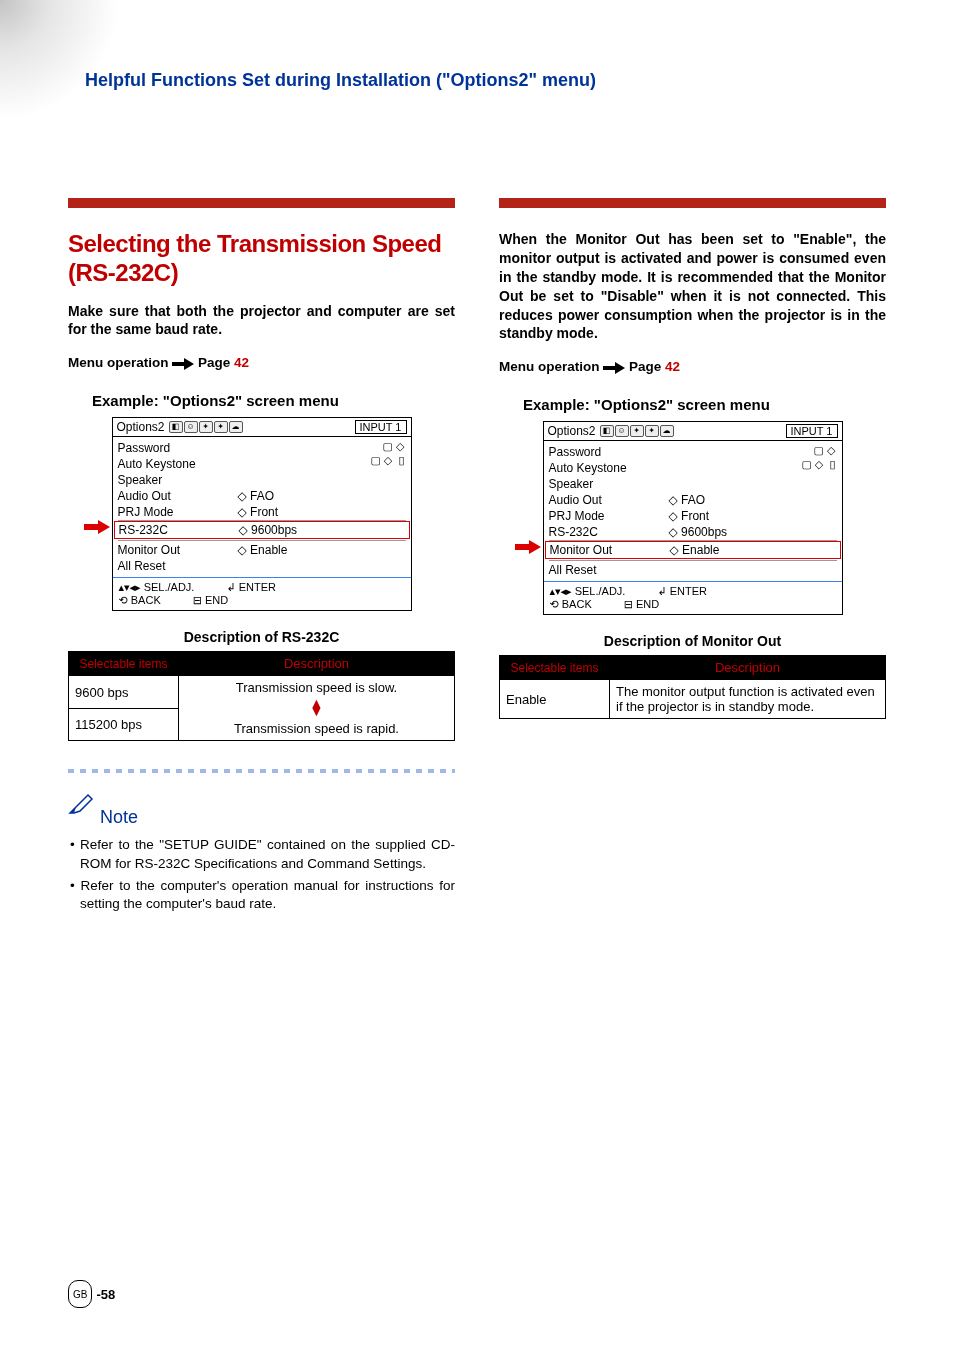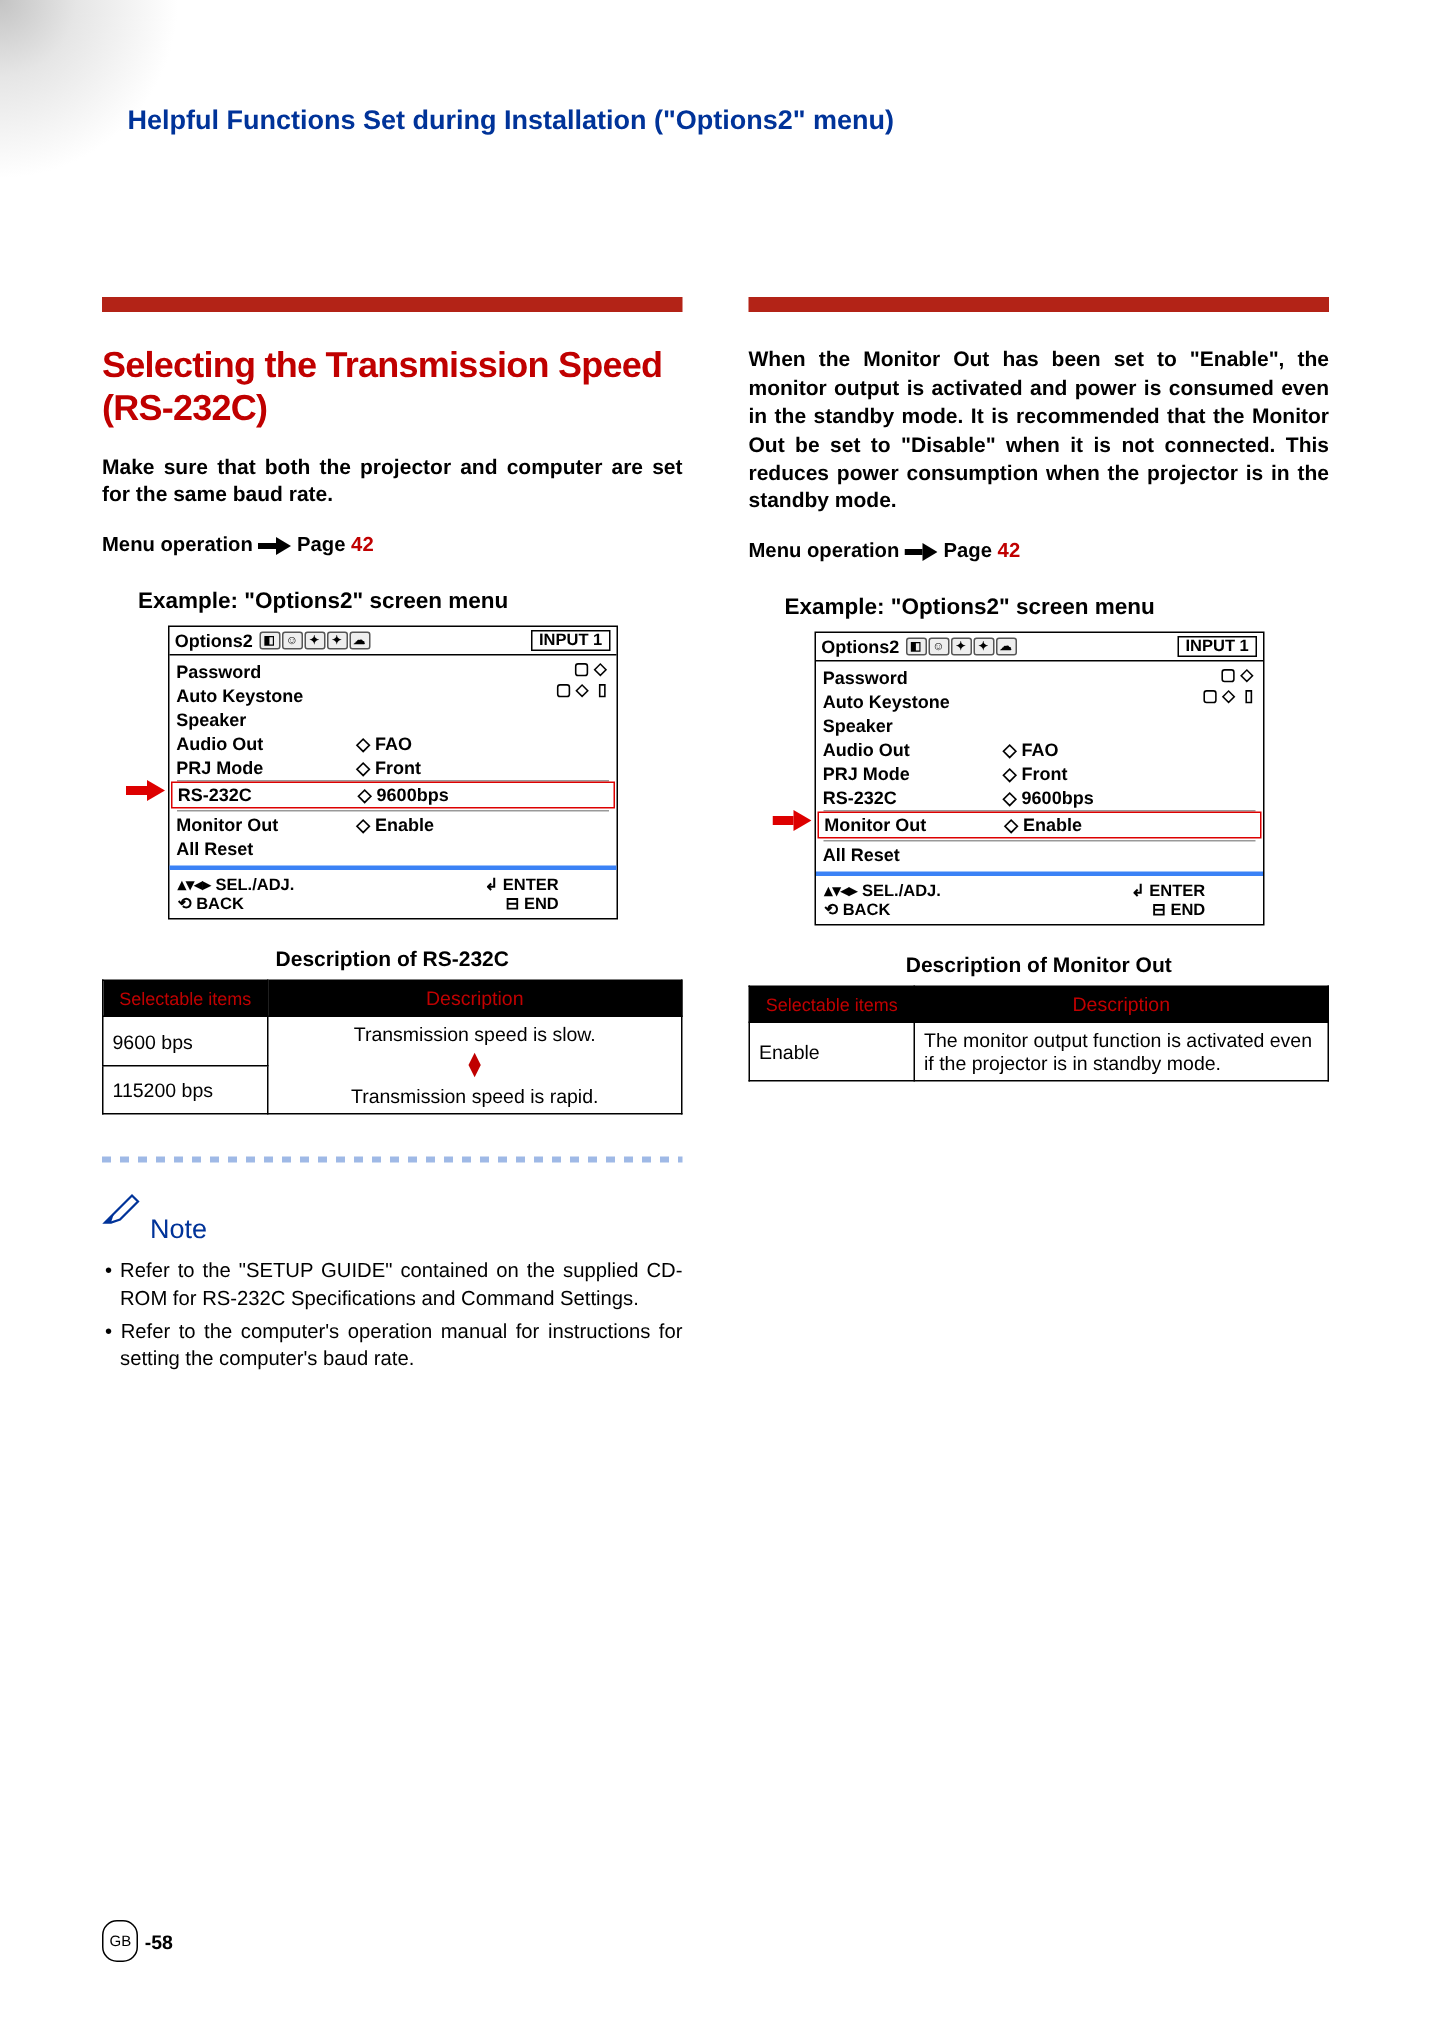--- a/index.html
+++ b/index.html
@@ -85,21 +85,20 @@
   .red-arrow-ptr {
     position: absolute;
     left: -28px;
     width: 26px;
     height: 14px;
   }
   .menu-box {
     border: 1px solid #000;
     background: #fff;
     font-size: 12px;
-    font-weight: bold;
   }
   .menu-title-row {
     display: flex;
     align-items: center;
     border-bottom: 1px solid #000;
     padding: 2px 4px;
     gap: 4px;
   }
   .menu-title-row .mtitle {
     font-size: 12px;
@@ -142,26 +141,25 @@
   .menu-body .dim-top { border-top: 1px solid #999; margin-top:1px; padding-top:1px;}
   .right-icons {
     position: absolute;
     right: 6px;
     top: 2px;
     font-size: 11px;
     line-height: 14px;
     text-align: right;
   }
   .menu-footer {
-    border-top: 3px solid #3b82f6;
+    border-top: 1px solid #3b82f6;
     padding: 3px 6px;
     font-size: 11px;
     display: flex;
     flex-wrap: wrap;
-    justify-content: space-between;
   }
   .menu-footer span { margin-right: 16px; white-space: nowrap;}
   .desc-title {
     text-align: center;
     font-weight: bold;
     font-size: 14px;
     margin: 16px 0 6px;
   }
   table.desc {
     border-collapse: collapse;

